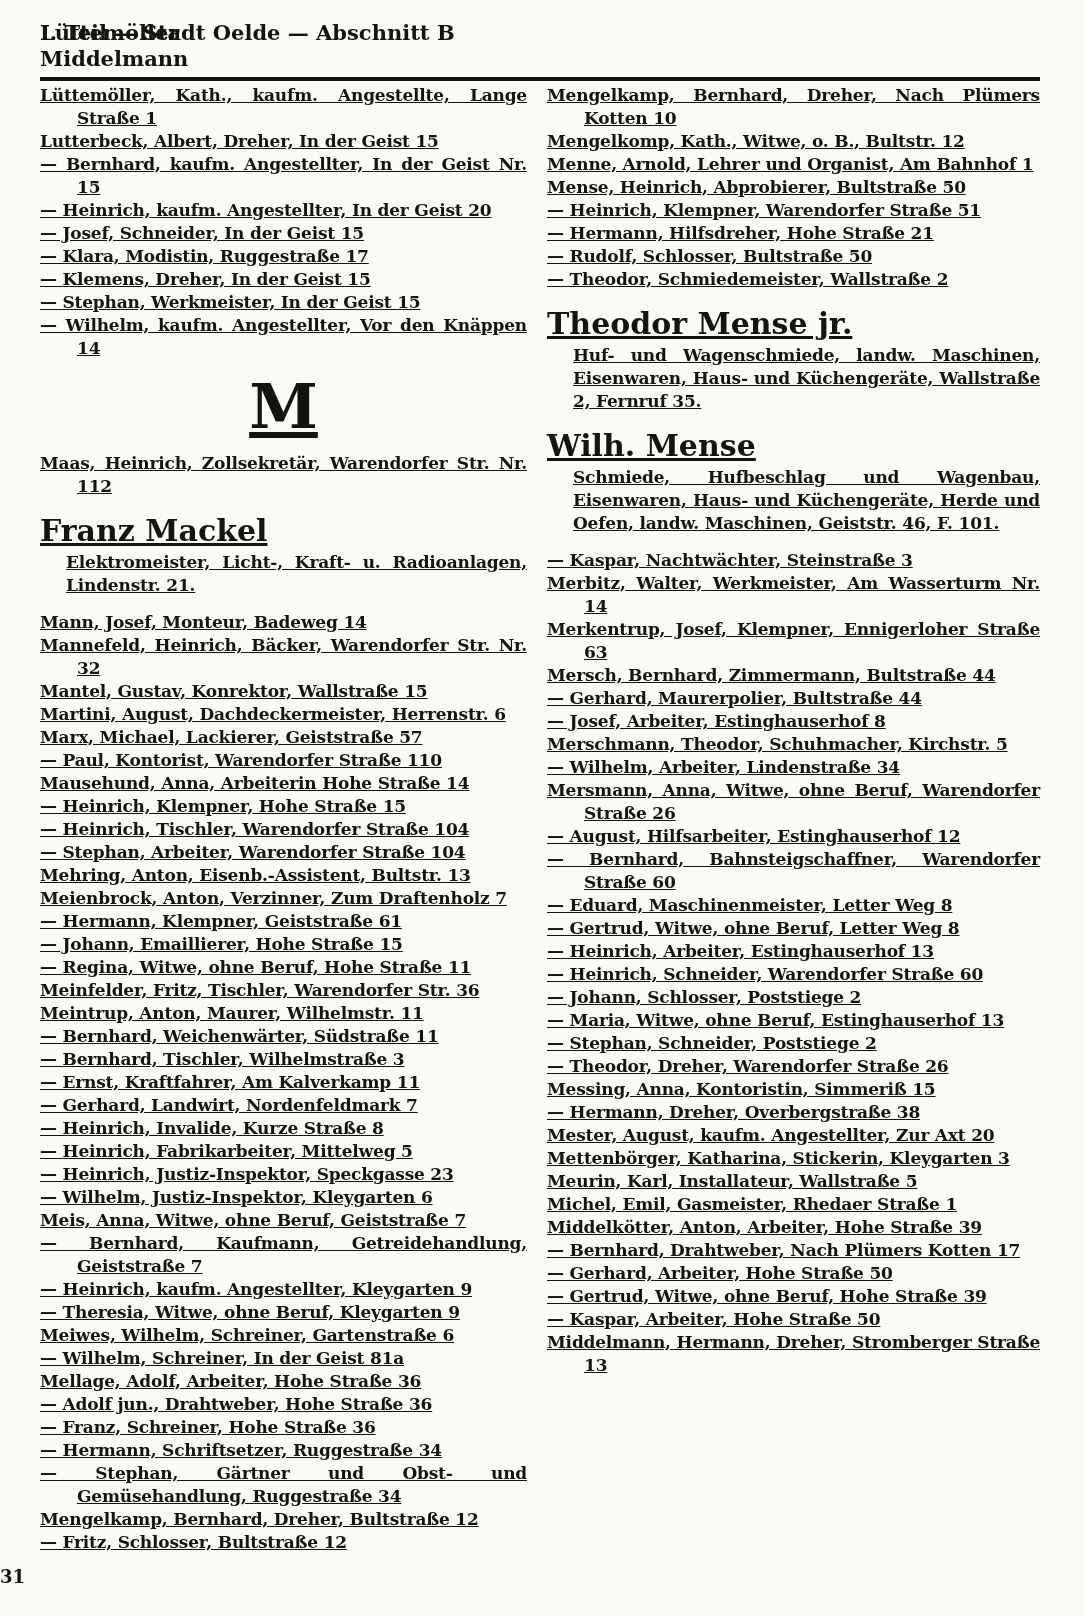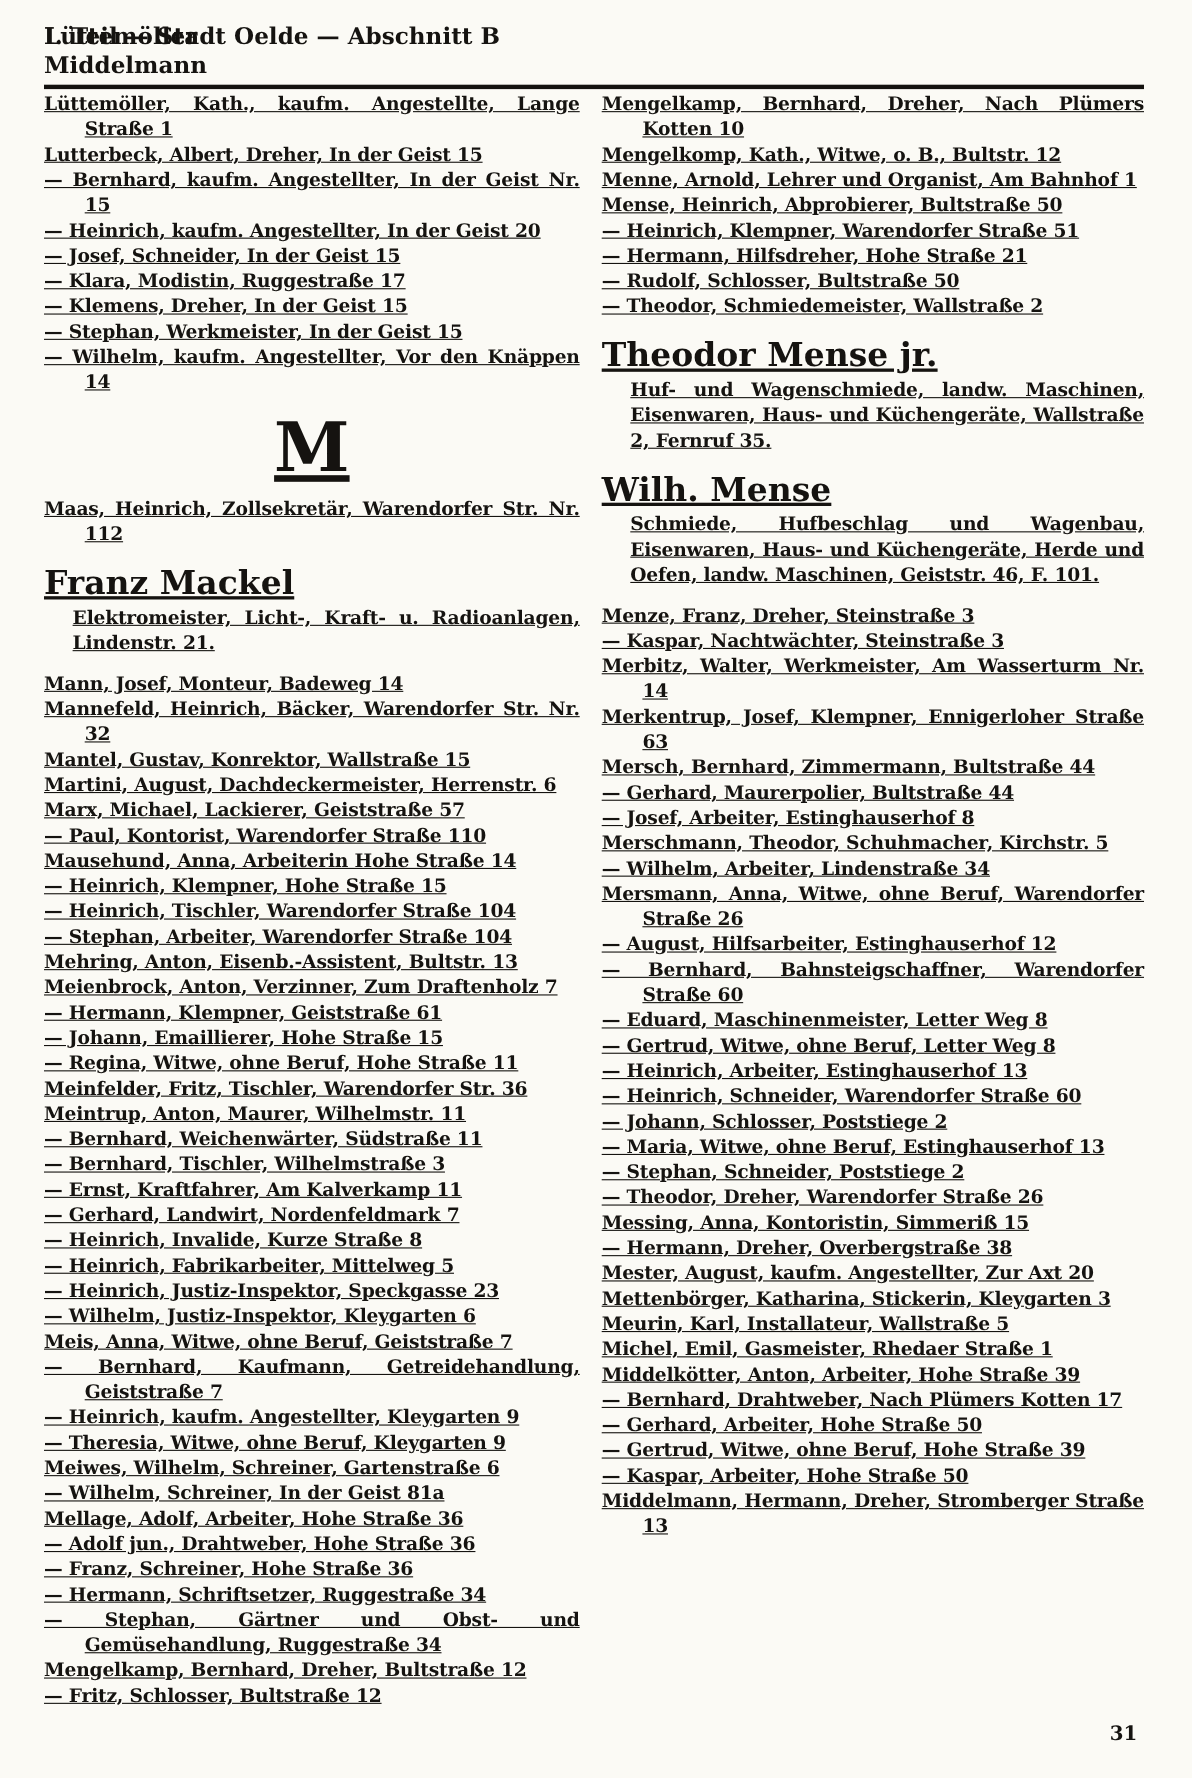--- a/index.html
+++ b/index.html
@@ -48,21 +48,21 @@
     letter-spacing:0;
   }
   .b-desc{
     padding-left:26px;
     text-align:justify;
     margin-bottom:14px;
   }
   
   .folio{
     position:absolute;left:0;top:1566px;width:1034px;
-    text-align:right;font-size:18px;
+    text-align:left;font-size:18px;
   }
 </style>
 </head>
 <body>
 
 <div class="runhead">
   <span class="side">Lüttemöller</span>
   <span class="center">I. Teil — Stadt Oelde — Abschnitt B</span>
   <span class="side">Middelmann</span>
 </div>
@@ -126,21 +126,20 @@
     <div class="b-entry">Menne, Arnold, Lehrer und Organist, Am Bahnhof 1</div>
     <div class="b-entry">Mense, Heinrich, Abprobierer, Bultstraße 50</div>
     <div class="b-entry">— Heinrich, Klempner, Warendorfer Straße 51</div>
     <div class="b-entry">— Hermann, Hilfsdreher, Hohe Straße 21</div>
     <div class="b-entry">— Rudolf, Schlosser, Bultstraße 50</div>
     <div class="b-entry">— Theodor, Schmiedemeister, Wallstraße 2</div>
     <div class="b-heading">Theodor Mense jr.</div>
     <div class="b-desc">Huf- und Wagenschmiede, landw. Maschinen, Eisenwaren, Haus- und Küchengeräte, Wallstraße 2, Fernruf 35.</div>
     <div class="b-heading">Wilh. Mense</div>
     <div class="b-desc">Schmiede, Hufbeschlag und Wagenbau, Eisenwaren, Haus- und Küchengeräte, Herde und Oefen, landw. Maschinen, Geiststr. 46, F. 101.</div>
-    <div class="b-entry">Menze, Franz, Dreher, Steinstraße 3</div>
     <div class="b-entry">— Kaspar, Nachtwächter, Steinstraße 3</div>
     <div class="b-entry">Merbitz, Walter, Werkmeister, Am Wasserturm Nr. 14</div>
     <div class="b-entry">Merkentrup, Josef, Klempner, Ennigerloher Straße 63</div>
     <div class="b-entry">Mersch, Bernhard, Zimmermann, Bultstraße 44</div>
     <div class="b-entry">— Gerhard, Maurerpolier, Bultstraße 44</div>
     <div class="b-entry">— Josef, Arbeiter, Estinghauserhof 8</div>
     <div class="b-entry">Merschmann, Theodor, Schuhmacher, Kirchstr. 5</div>
     <div class="b-entry">— Wilhelm, Arbeiter, Lindenstraße 34</div>
     <div class="b-entry">Mersmann, Anna, Witwe, ohne Beruf, Warendorfer Straße 26</div>
     <div class="b-entry">— August, Hilfsarbeiter, Estinghauserhof 12</div>

